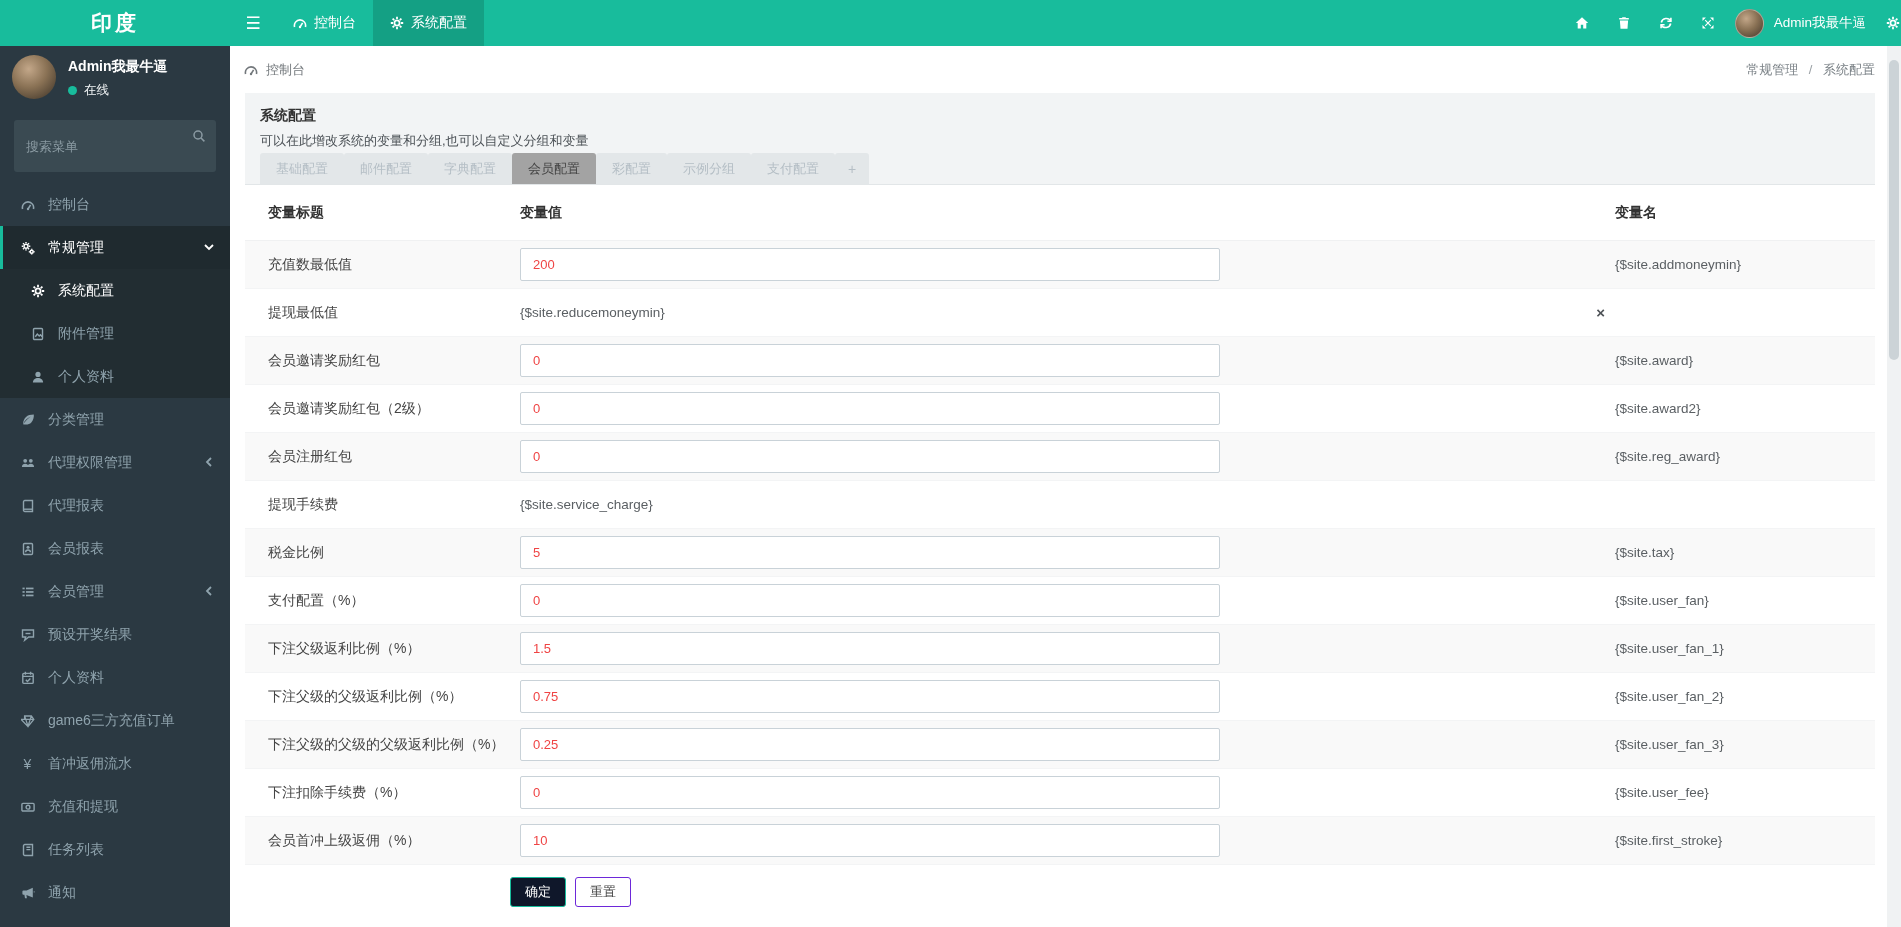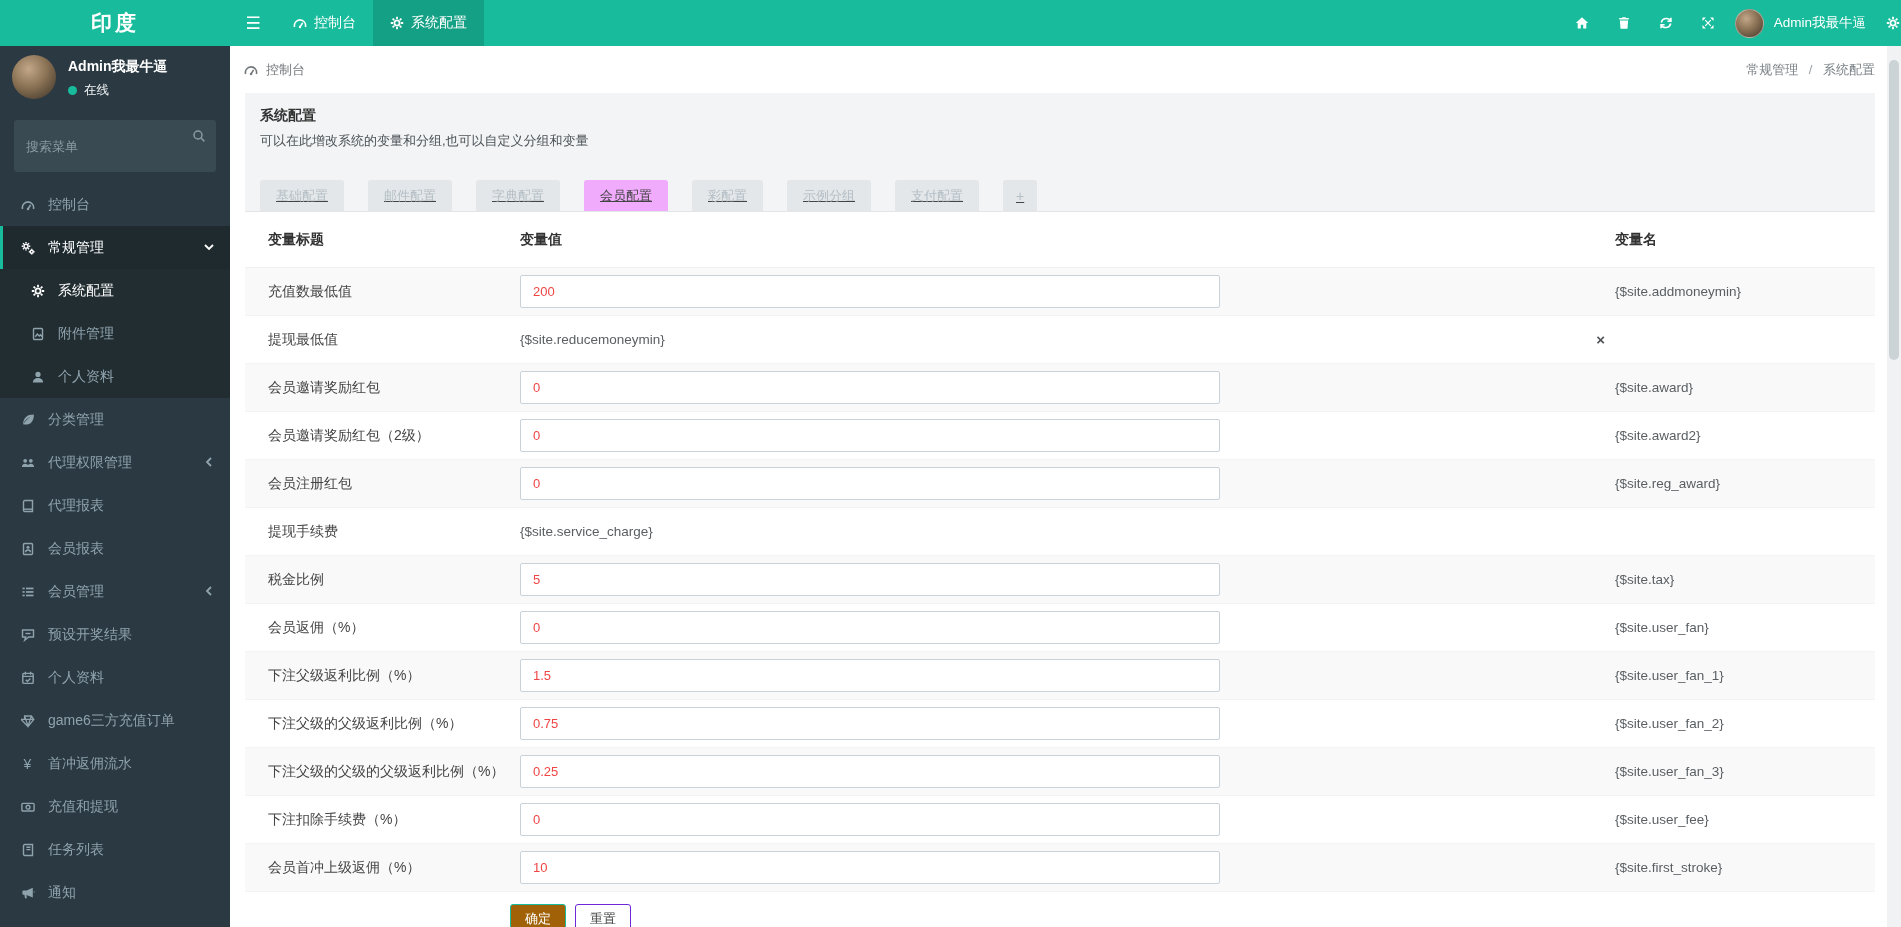--- a/index.html
+++ b/index.html
@@ -46,39 +46,39 @@
   .main { position:absolute; left:230px; top:46px; right:0; bottom:0; background:#fff; }
   .crumbbar { height:47px; display:flex; align-items:center; padding:0 26px 0 14px; font-size:13px; color:#72777b; }
   .crumb-left { display:flex; align-items:center; gap:8px; }
   .crumb-right { margin-left:auto; color:#7b8287; }
   .crumb-right .sep { margin:0 7px; color:#9aa0a5; }
 
   .panel { position:absolute; left:15px; top:47px; width:1630px; bottom:0; background:#fff; }
   .panel-head { background:#f2f4f5; padding:14px 15px 0; border-bottom:1px solid #e2e6e8; }
   .panel-title { font-size:14px; font-weight:bold; color:#333; }
   .panel-desc { font-size:13px; color:#4c5257; margin-top:7px; }
-  .tabs { display:flex; gap:24px; margin-top:30px;text-decoration:underline; }
+  .tabs { display:flex; gap:0; margin-top:3px; }
   .tab { height:31px; display:flex; align-items:center; padding:0 16px; background:#e3e7e9; color:#b4bec5; font-size:13px; border-radius:3px 3px 0 0; cursor:pointer; white-space:nowrap; }
-  .tab.active { background:#f0abfc; color:#444; }
+  .tab.active { background:#a3a3a3; color:#444; }
   .tab.add-tab { padding:0 13px; font-size:14px; }
 
   .panel-body { background:#fff; }
   .cfg-head { display:grid; grid-template-columns:252px 1095px 1fr; padding:0 16px 0 13px; height:56px; align-items:center; font-weight:bold; font-size:14px; color:#333; border-bottom:1px solid #f0f1f2; }
   .cfg-head > div { padding-left:10px; }
   .cfg-row { display:grid; grid-template-columns:252px 1095px 1fr; padding:0 16px 0 13px; height:48px; align-items:center; border-bottom:1px solid #f3f4f5; font-size:14px; color:#444; }
   .cfg-row:nth-child(odd) { background:#f9f9f9; }
   .cfg-row > div { padding-left:10px; }
   .cfg-label { white-space:nowrap; }
   .cfg-input { width:700px; height:33px; border:1px solid #c9d2d8; border-radius:2px; background:#fff; padding:0 12px; font-size:13px; color:#ef4444; font-family:inherit; outline:none; }
   .cfg-name { font-size:13.5px; color:#5a5f63; display:flex; align-items:center; }
   .row-del { margin-left:auto; color:#4e5357; font-weight:bold; font-size:15px; cursor:pointer; line-height:1; }
 
   .actions { display:flex; gap:9px; padding:12px 0 0 265px; }
   .btn { height:30px; padding:0 14px; font-size:13px; border-radius:3px; cursor:pointer; font-family:inherit; }
-  .btn-primary { background:#a16207; border:1px solid #18bc9c; color:#fff; }
+  .btn-primary { background:#0f172a; border:1px solid #18bc9c; color:#fff; }
   .btn-default { background:#fff; border:1px solid #6d28d9; color:#444; }
 
   
   .vscroll { position:absolute; right:0; top:46px; bottom:0; width:14px; background:#f0f2f3; z-index:25; }
   .vscroll-thumb { position:absolute; left:2px; right:2px; top:14px; height:300px; border-radius:6px; background:#ccd3d7; }
 
   .ico svg { display:block; }
 </style>
 </head>
 <body>
@@ -472,21 +472,21 @@
             </div>
           </div>
           <div class="cfg-row">
             <div class="cfg-label">税金比例</div>
             <div><input class="cfg-input" type="text" value="5" style=""></div>
             <div class="cfg-name">
               <span>{$site.tax}</span>
             </div>
           </div>
           <div class="cfg-row">
-            <div class="cfg-label">会员返佣（%）</div>
+            <div class="cfg-label">支付配置（%）</div>
             <div><input class="cfg-input" type="text" value="0" style=""></div>
             <div class="cfg-name">
               <span>{$site.user_fan}</span>
             </div>
           </div>
           <div class="cfg-row">
             <div class="cfg-label">下注父级返利比例（%）</div>
             <div><input class="cfg-input" type="text" value="1.5" style=""></div>
             <div class="cfg-name">
               <span>{$site.user_fan_1}</span>

